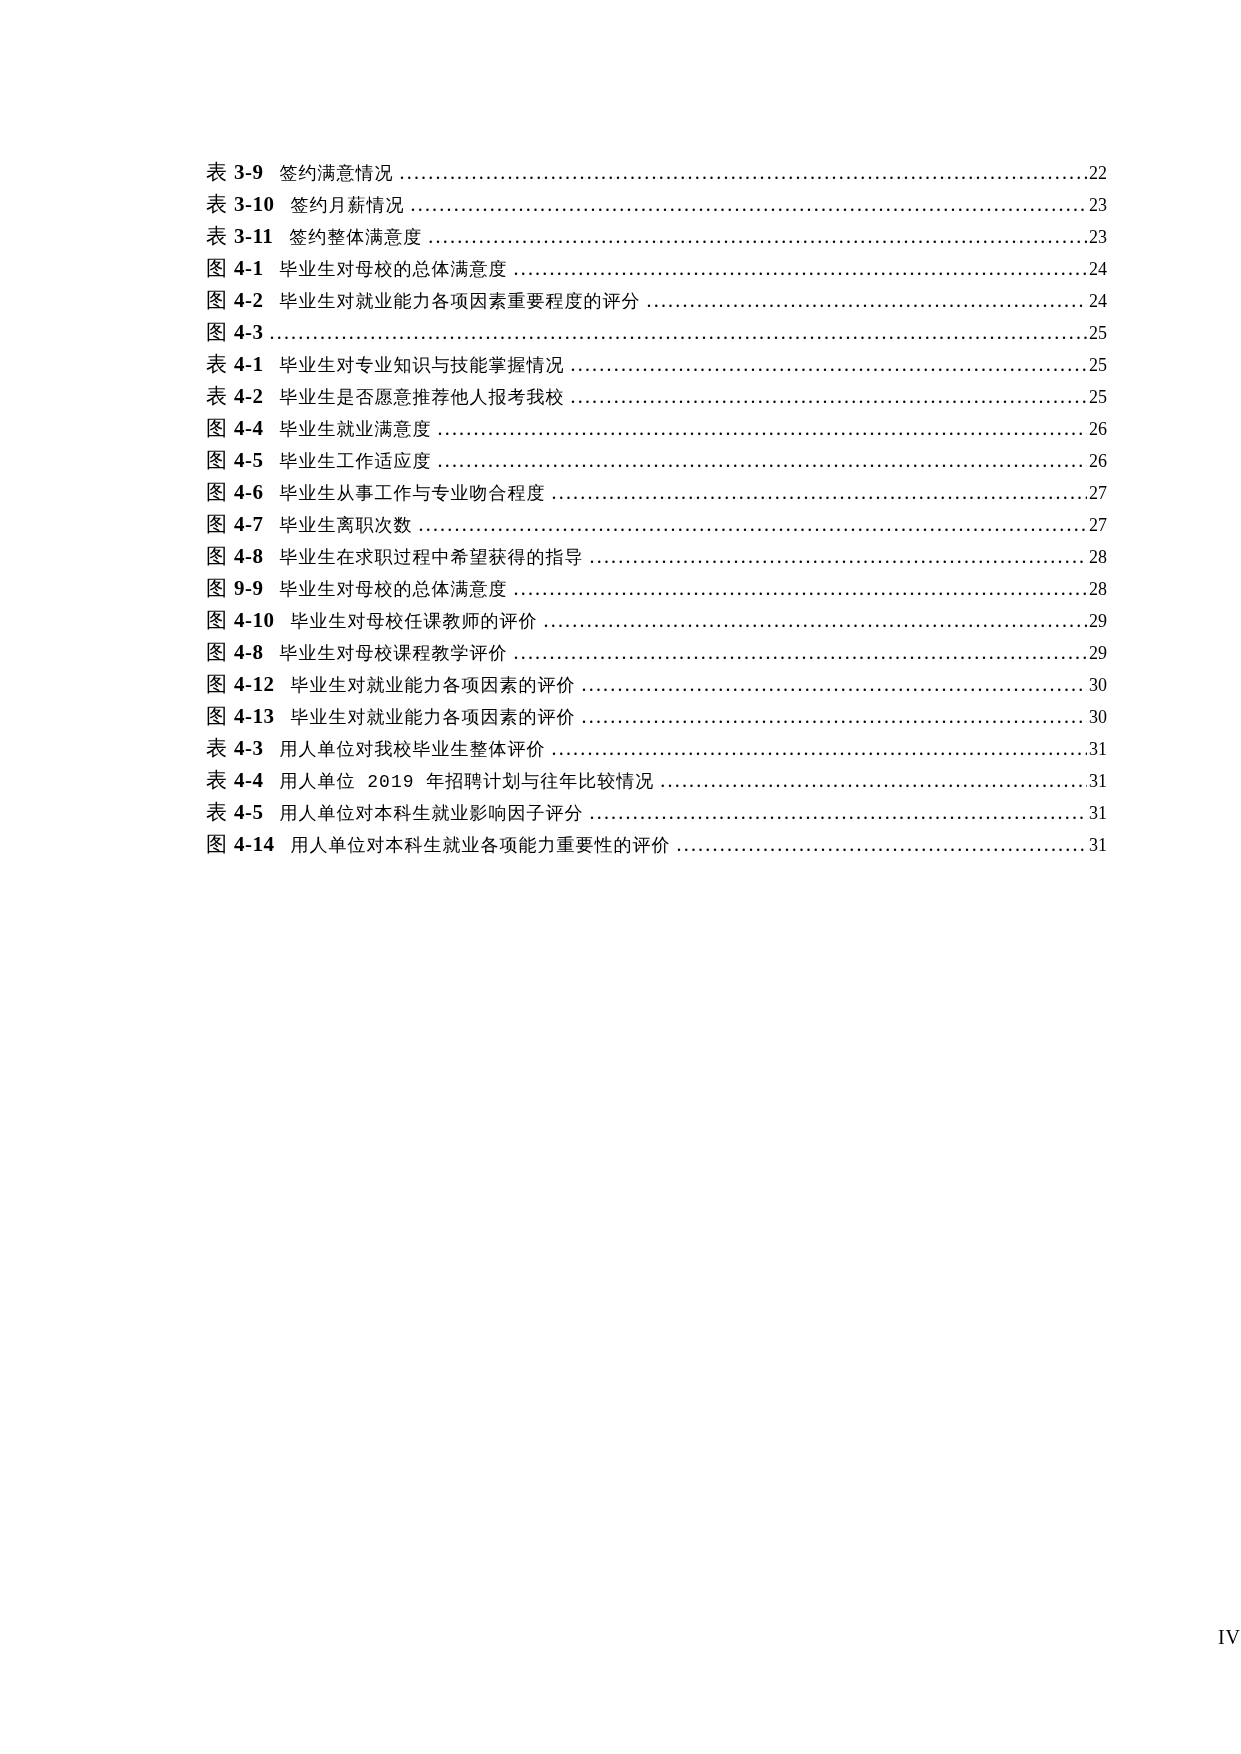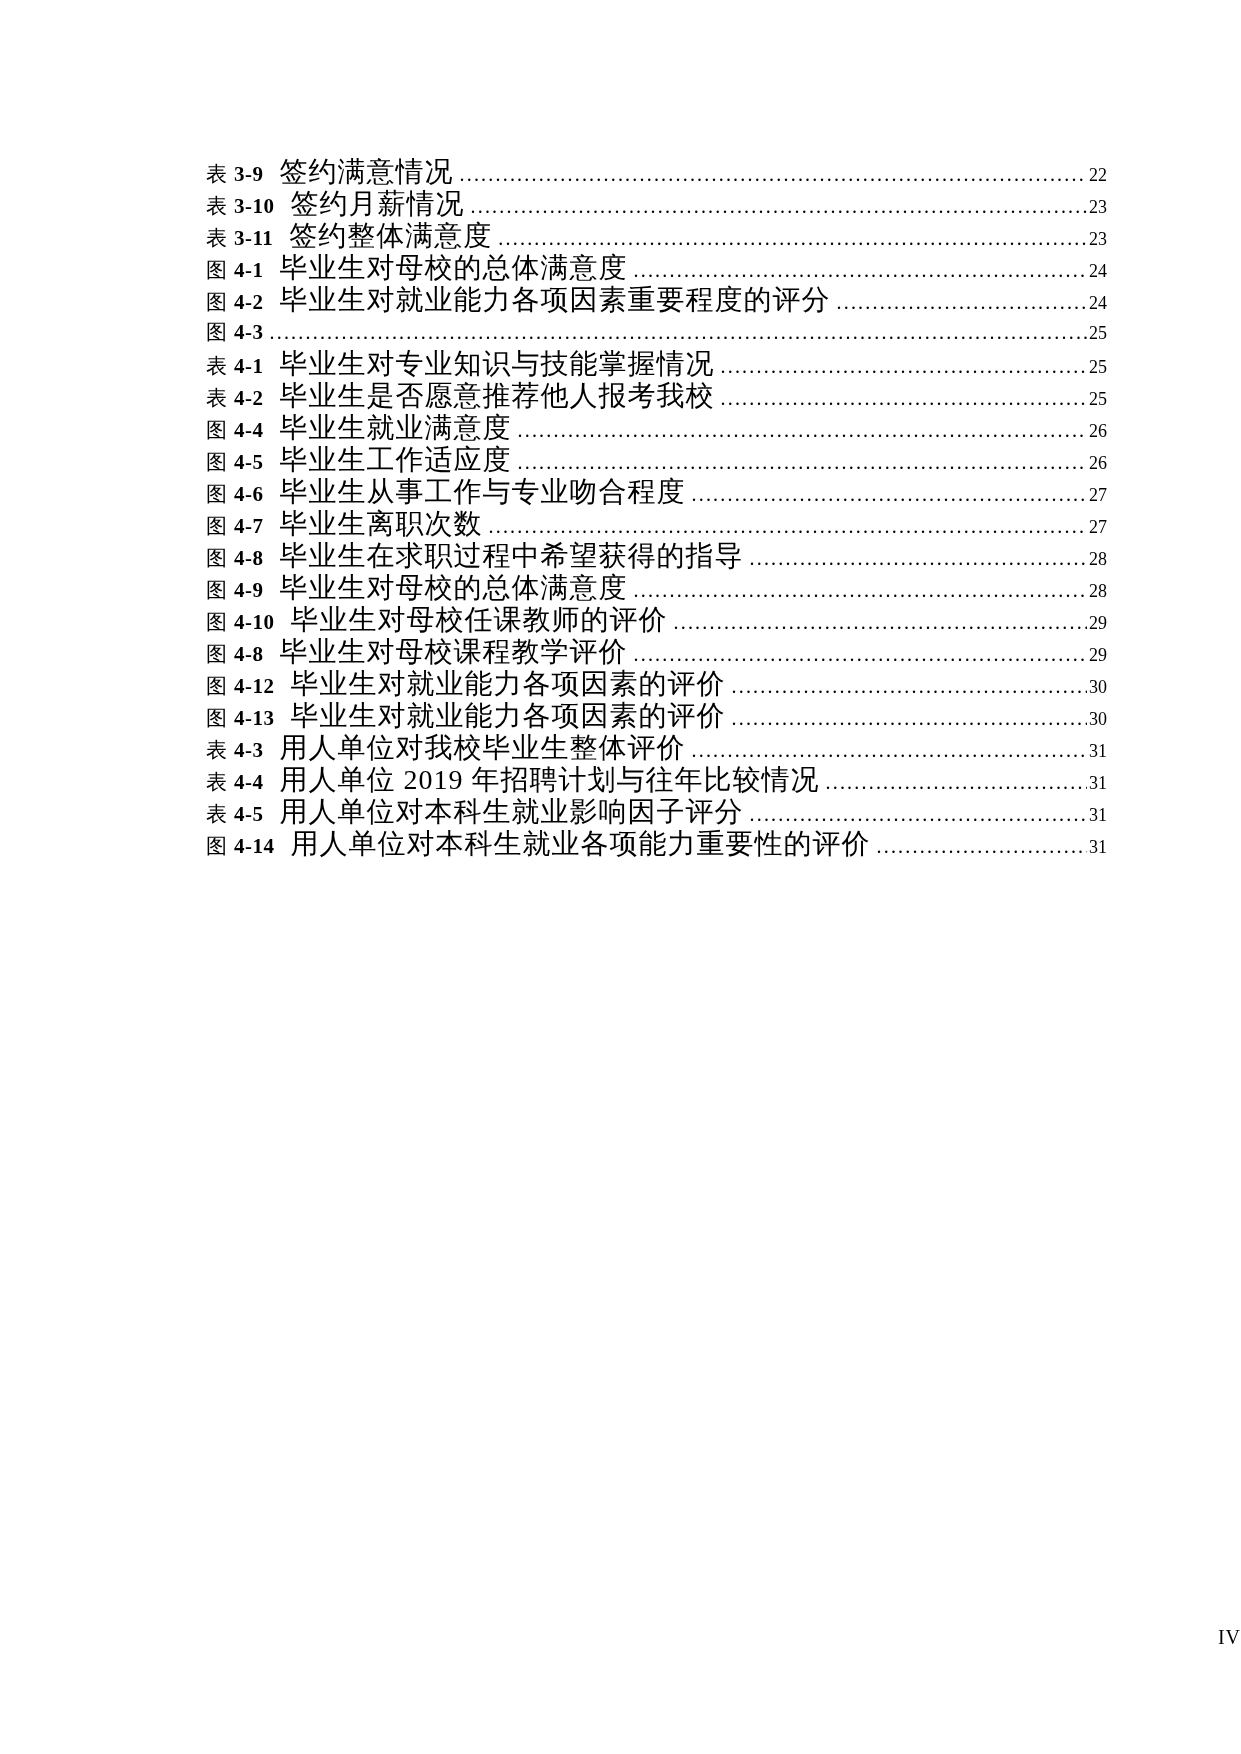--- a/index.html
+++ b/index.html
@@ -40,22 +40,23 @@
   }
   .entry-label .label-num {
     margin-left: 7px;
     font-weight: bold;
     font-size: 21px;
     letter-spacing: 0.5px;
   }
   .entry-title {
     flex: 0 0 auto;
     margin-left: 16px;
-    font-size: 28px;
+    font-size: 18px;
     letter-spacing: 1px;
+    font-family: Liberation Mono, monospace;
   }
   .leader {
     flex: 1 1 auto;
     overflow: hidden;
     white-space: nowrap;
     margin: 0 2px 0 6px;
     font-size: 20px;
     letter-spacing: 2.2px;
     min-width: 0;
   }
@@ -193,21 +194,21 @@
     <span class="entry-label">
       <span class="label-type">图</span><span class="label-num">4-8</span>
     </span>
     <span class="entry-title">毕业生在求职过程中希望获得的指导</span>
     <span class="leader"></span>
     <span class="entry-page">28</span>
   </div>
 
   <div class="toc-row">
     <span class="entry-label">
-      <span class="label-type">图</span><span class="label-num">4-9</span>
+      <span class="label-type">图</span><span class="label-num">9-9</span>
     </span>
     <span class="entry-title">毕业生对母校的总体满意度</span>
     <span class="leader"></span>
     <span class="entry-page">28</span>
   </div>
 
   <div class="toc-row">
     <span class="entry-label">
       <span class="label-type">图</span><span class="label-num">4-10</span>
     </span>

